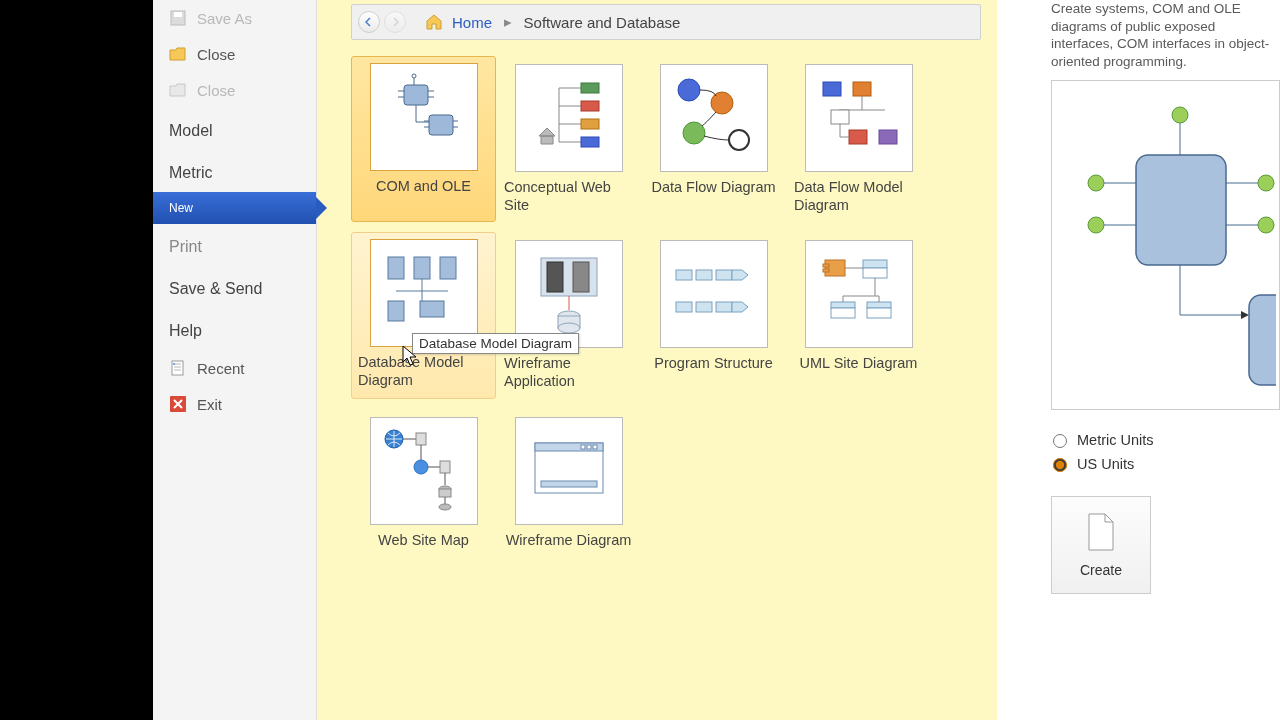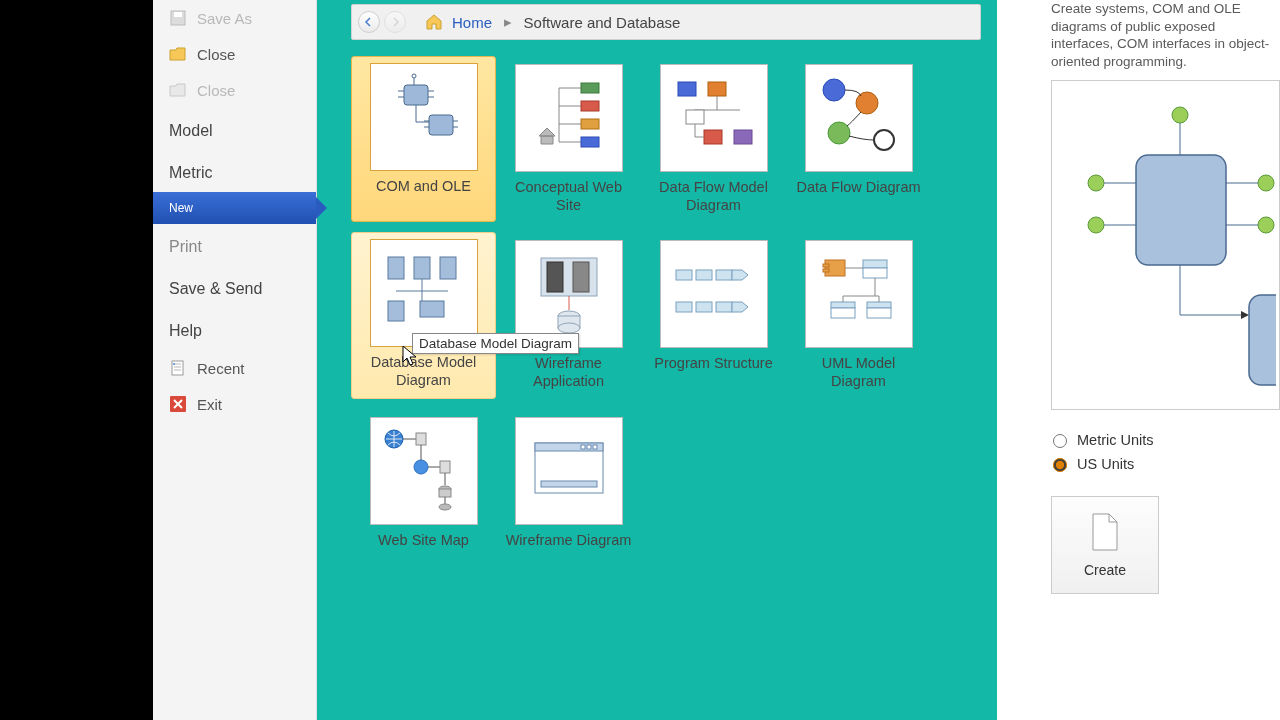--- a/index.html
+++ b/index.html
@@ -18,21 +18,21 @@
   background: linear-gradient(#3a6fd8, #2050b0);
   color: #fff; font-weight: 400; position: relative;
 }
 .sidebar-item.selected::after {
   content: ''; position: absolute; right: -11px; top: 50%; transform: translateY(-50%);
   border-top: 11px solid transparent; border-bottom: 11px solid transparent; border-left: 11px solid #2a5cc0;
 }
 
 .folder-icon svg, .doc-icon svg, .exit-icon svg { width: 18px; height: 18px; }
 
-.main { flex: 1; background: #14b8a6; display: flex; flex-direction: column; }
+.main { flex: 1; background: #fef9c3; display: flex; flex-direction: column; }
 
 .breadcrumb {
   height: 36px; margin: 4px 16px 8px 34px; background: #f0f0f0; border: 1px solid #d0d0d0;
   border-radius: 2px; display: flex; align-items: center; padding: 0 6px; font-size: 15px; color: #444;
 }
 .bc-nav { width: 22px; height: 22px; border: 1px solid #cfcfcf; background: linear-gradient(#fff,#eaeaea); border-radius: 11px; margin-right: 4px; display: flex; align-items: center; justify-content: center; cursor: pointer; }
 .bc-nav.disabled { opacity: 0.5; }
 .bc-home-icon { margin: 0 8px 0 14px; display: flex; }
 .bc-label { color: #2b5cc0; cursor: pointer; }
 .bc-sep { margin: 0 12px; color: #888; }
@@ -40,21 +40,21 @@
 .template-grid {
   flex: 1; padding: 8px 10px 10px 34px; display: grid;
   grid-template-columns: repeat(4, 145px); column-gap: 0px; row-gap: 10px;
   align-content: start; justify-content: start;
 }
 .tpl { width: 145px; display: flex; flex-direction: column; align-items: center; padding: 6px; border: 2px solid transparent; border-radius: 3px; position: relative; cursor: pointer; }
 .tpl.selected { background: linear-gradient(#ffe7a2,#ffd77a); border: 1px solid #e6b74c; }
 .tpl.hover { background: linear-gradient(#fff3d0,#ffe9ad); border: 1px solid #f0cf8a; }
 .tpl-thumb { width: 108px; height: 108px; background: #fff; border: 1px solid #bbb; display: flex; align-items: center; justify-content: center; overflow: hidden; }
 .tpl.selected .tpl-thumb, .tpl.hover .tpl-thumb { border: 1px solid #d9a23c; }
-.tpl-label { font-size: 14.5px; color: #444; text-align: center; margin-top: 6px; line-height: 1.25; }
+.tpl-label { font-size: 14.5px; color: #444; text-align: left; margin-top: 6px; line-height: 1.25; }
 
 .tooltip {
   position: absolute; left: 60px; top: 100px; background: #fff; border: 1px solid #888;
   padding: 2px 6px; font-size: 13.5px; color: #333; white-space: nowrap; z-index: 10; box-shadow: 1px 1px 2px rgba(0,0,0,0.15);
 }
 
 .cursor-arrow {
   position: absolute; left: 402px; top: 345px; z-index: 11; pointer-events: none;
 }
 
@@ -64,21 +64,21 @@
 }
 .right-desc { font-size: 13.5px; color: #5a5a5a; line-height: 1.3; margin-bottom: 10px; padding-right: 4px; }
 .preview-box {
   border: 1px solid #ccc; background: #fff; height: 330px; margin-bottom: 18px;
   display: flex; align-items: center; justify-content: center; overflow: hidden;
 }
 .radio-row { display: flex; align-items: flex-end; margin: 4px 0 4px 2px; font-size: 14.5px; color: #333; }
 .radio-row input { margin-right: 10px; width: 14px; height: 14px; accent-color: #e08000; }
 .create-btn-wrap { margin-top: 20px; }
 .create-btn {
-  width: 108px; height: 98px; border: 1px solid #ccc; background: linear-gradient(#fdfdfd,#f0f0f0);
+  width: 100px; height: 98px; border: 1px solid #ccc; background: linear-gradient(#fdfdfd,#f0f0f0);
   display: flex; flex-direction: column; align-items: center; justify-content: center; cursor: pointer; font-size: 14px; color: #333;
 }
 .create-btn .page-icon { width: 32px; height: 40px; margin-bottom: 10px; }
 
 </style>
 </head>
 <body>
 
 <div class="black-bar"></div>
 
@@ -210,47 +210,47 @@
             <rect x="62" y="69" width="18" height="10" fill="#4a6ad7" stroke="#2a4ab7"></rect>
           <line x1="40" y1="20" x2="40" y2="74" stroke="#888"></line>
         </svg>
       </div>
       <div class="tpl-label">Conceptual Web Site</div>
     </div>
 
     <div class="tpl">
       <div class="tpl-thumb">
         <svg viewBox="0 0 100 100" width="100" height="100">
+          <circle cx="25" cy="22" r="11" fill="#4a6ad7" stroke="#2a4ab7"></circle>
+          <circle cx="58" cy="35" r="11" fill="#e08030" stroke="#b06010"></circle>
+          <circle cx="30" cy="65" r="11" fill="#7aba5a" stroke="#4a9a3a"></circle>
+          <circle cx="75" cy="72" r="10" fill="#fff" stroke="#333" stroke-width="2"></circle>
+          <path d="M36 22 Q50 22 52 28" stroke="#333" fill="none"></path>
+          <path d="M52 44 Q42 55 38 58" stroke="#333" fill="none"></path>
+          <path d="M40 68 Q55 72 65 72" stroke="#333" fill="none"></path>
+        </svg>
+      </div>
+      <div class="tpl-label">Data Flow Diagram</div>
+    </div>
+
+    <div class="tpl">
+      <div class="tpl-thumb">
+        <svg viewBox="0 0 100 100" width="100" height="100">
           <rect x="14" y="14" width="18" height="14" fill="#4a6ad7" stroke="#2a4ab7"></rect>
           <rect x="44" y="14" width="18" height="14" fill="#e08030" stroke="#b06010"></rect>
           <line x1="53" y1="28" x2="53" y2="42" stroke="#888"></line>
             <line x1="30" y1="42" x2="76" y2="42" stroke="#888"></line>
           <rect x="22" y="42" width="18" height="14" fill="#fff" stroke="#888"></rect>
           <rect x="40" y="62" width="18" height="14" fill="#d75a4a" stroke="#a73a2a"></rect>
           <rect x="70" y="62" width="18" height="14" fill="#8a6ab8" stroke="#6a4a98"></rect>
           <line x1="31" y1="56" x2="31" y2="69" stroke="#888"></line>
             <line x1="31" y1="69" x2="40" y2="69" stroke="#888"></line>
         </svg>
       </div>
       <div class="tpl-label">Data Flow Model Diagram</div>
-    </div>
-
-    <div class="tpl">
-      <div class="tpl-thumb">
-        <svg viewBox="0 0 100 100" width="100" height="100">
-          <circle cx="25" cy="22" r="11" fill="#4a6ad7" stroke="#2a4ab7"></circle>
-          <circle cx="58" cy="35" r="11" fill="#e08030" stroke="#b06010"></circle>
-          <circle cx="30" cy="65" r="11" fill="#7aba5a" stroke="#4a9a3a"></circle>
-          <circle cx="75" cy="72" r="10" fill="#fff" stroke="#333" stroke-width="2"></circle>
-          <path d="M36 22 Q50 22 52 28" stroke="#333" fill="none"></path>
-          <path d="M52 44 Q42 55 38 58" stroke="#333" fill="none"></path>
-          <path d="M40 68 Q55 72 65 72" stroke="#333" fill="none"></path>
-        </svg>
-      </div>
-      <div class="tpl-label">Data Flow Diagram</div>
     </div>
 
     <div class="tpl hover" style="position:relative;">
       <div class="tpl-thumb">
         <svg viewBox="0 0 100 100" width="100" height="100">
           <rect x="14" y="14" width="16" height="22" fill="#a3bddb" stroke="#5a7aa0"></rect>
           <rect x="40" y="14" width="16" height="22" fill="#a3bddb" stroke="#5a7aa0"></rect>
           <rect x="66" y="14" width="16" height="22" fill="#a3bddb" stroke="#5a7aa0"></rect>
           <line x1="48" y1="36" x2="48" y2="60" stroke="#5a7aa0"></line>
             <line x1="22" y1="48" x2="74" y2="48" stroke="#5a7aa0"></line>
@@ -305,21 +305,21 @@
           <rect x="22" y="58" width="24" height="6" fill="#cde3ef" stroke="#7aa0c0"></rect>
             <rect x="22" y="64" width="24" height="10" fill="#fff" stroke="#7aa0c0"></rect>
           <rect x="58" y="58" width="24" height="6" fill="#cde3ef" stroke="#7aa0c0"></rect>
             <rect x="58" y="64" width="24" height="10" fill="#fff" stroke="#7aa0c0"></rect>
           <line x1="66" y1="34" x2="66" y2="52" stroke="#888"></line>
             <line x1="34" y1="52" x2="70" y2="52" stroke="#888"></line>
             <line x1="34" y1="52" x2="34" y2="58" stroke="#888"></line>
             <line x1="70" y1="52" x2="70" y2="58" stroke="#888"></line>
         </svg>
       </div>
-      <div class="tpl-label">UML Model Diagram</div>
+      <div class="tpl-label">UML Site Diagram</div>
     </div>
 
     <div class="tpl">
       <div class="tpl-thumb">
         <svg viewBox="0 0 100 100" width="100" height="100">
           <circle cx="20" cy="18" r="9" fill="#3a80d0" stroke="#1a60b0"></circle>
             <path d="M12 18 h16 M20 10 v16 M14 12 q6 6 12 0 M14 24 q6 -6 12 0" stroke="#fff" fill="none" stroke-width="0.8"></path>
           <line x1="29" y1="18" x2="42" y2="18" stroke="#555"></line>
             <rect x="42" y="12" width="10" height="12" fill="#ddd" stroke="#888"></rect>
           <line x1="47" y1="24" x2="47" y2="46" stroke="#555"></line>

